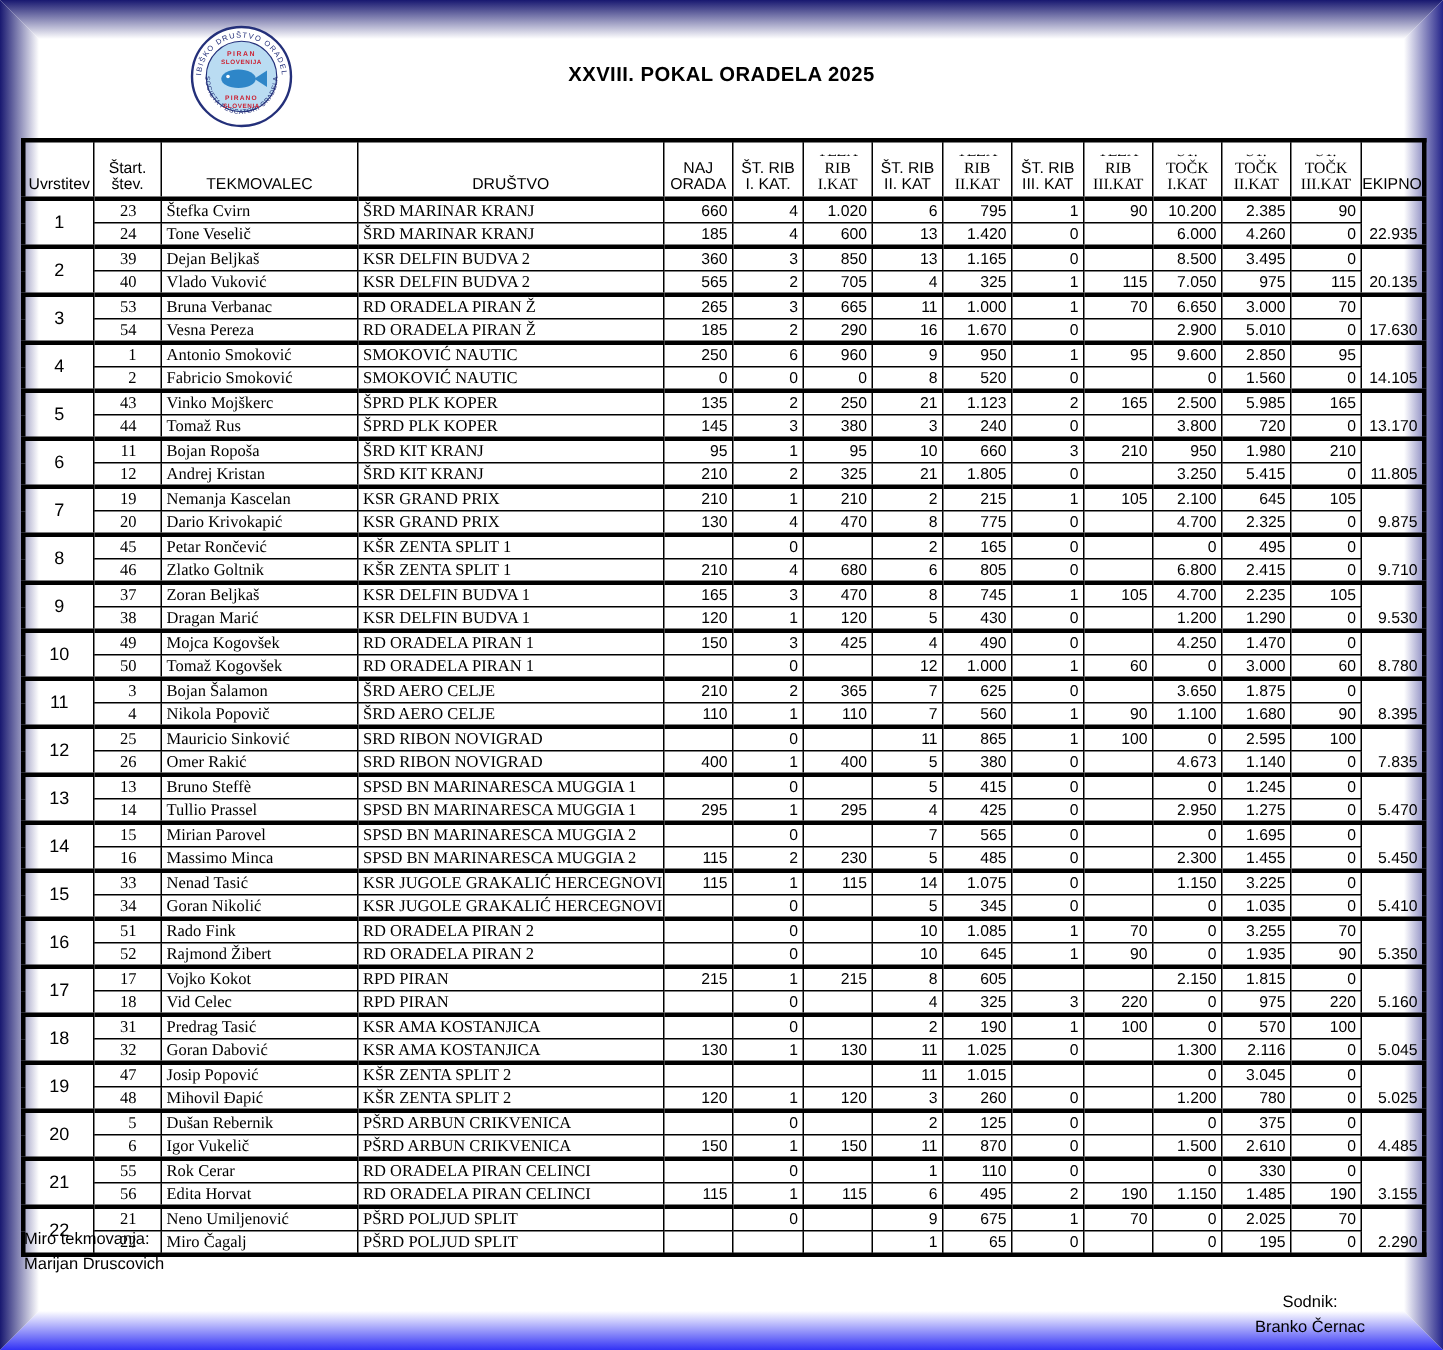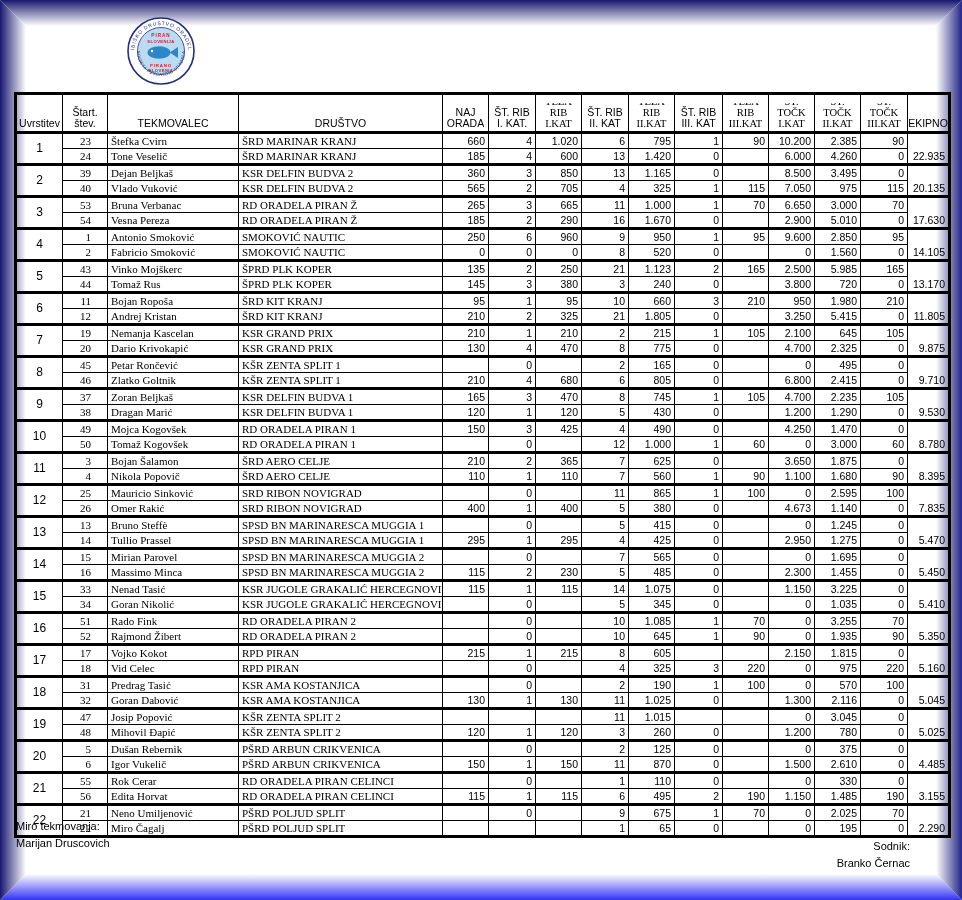--- a/index.html
+++ b/index.html
@@ -39,21 +39,21 @@
   td{border:1px solid #000;height:13px;line-height:13px;padding:0 3px;
      font-size:10.5px;overflow:hidden;white-space:nowrap;}
   tr.sep>td{border-top:3px solid #000;}
   td.place{font-size:12px;text-align:center;vertical-align:middle;}
   td.stev{font-family:"Liberation Serif",serif;font-size:11px;text-align:right;padding-right:16px;}
   td.name,td.club{font-family:"Liberation Serif",serif;font-size:11px;text-align:left;}
   td.num{text-align:right;}
   td.ekipno{text-align:right;vertical-align:top;padding-top:16px;}
 
   .footer-left{position:absolute;left:16px;top:818px;z-index:2;font-size:11px;line-height:17px;}
-  .footer-right{position:absolute;right:52px;top:838px;z-index:2;font-size:11px;line-height:17px;text-align:right;}
+  .footer-right{position:absolute;right:52px;top:860px;z-index:2;font-size:11px;line-height:17px;text-align:center;}
 </style>
 </head>
 <body>
 
 <div class="edge edge-top"></div>
 <div class="edge edge-bottom"></div>
 <div class="edge edge-left"></div>
 <div class="edge edge-right"></div>
 
 <div class="logo">
@@ -76,20 +76,21 @@
       <ellipse cx="33" cy="38.5" rx="11.5" ry="6.2" fill="#2e86c8"></ellipse>
       <path d="M43.5,38.5 L52,33 L52,44 Z" fill="#2e86c8"></path>
       <circle cx="26" cy="37" r="1.2" fill="#ffffff"></circle>
     </g>
     <text x="35" y="52.5" text-anchor="middle" font-size="4.4" font-weight="bold" letter-spacing="0.8" fill="#cc2233" font-family="Liberation Sans, sans-serif">PIRANO</text>
     <text x="35" y="58" text-anchor="middle" font-size="4.2" font-weight="bold" letter-spacing="0.4" fill="#cc2233" font-family="Liberation Sans, sans-serif">SLOVENIA</text>
   </svg>
 </div>
 
 <div class="title">
+  <div>XXVIII. POKAL ORADELA 2025</div>
 </div>
 
 <div class="tablewrap">
   <table id="results-table">
       <colgroup>
         <col style="width: 47px;">
         <col style="width: 45px;">
         <col style="width: 131px;">
         <col style="width: 204px;">
         <col style="width: 46px;">

